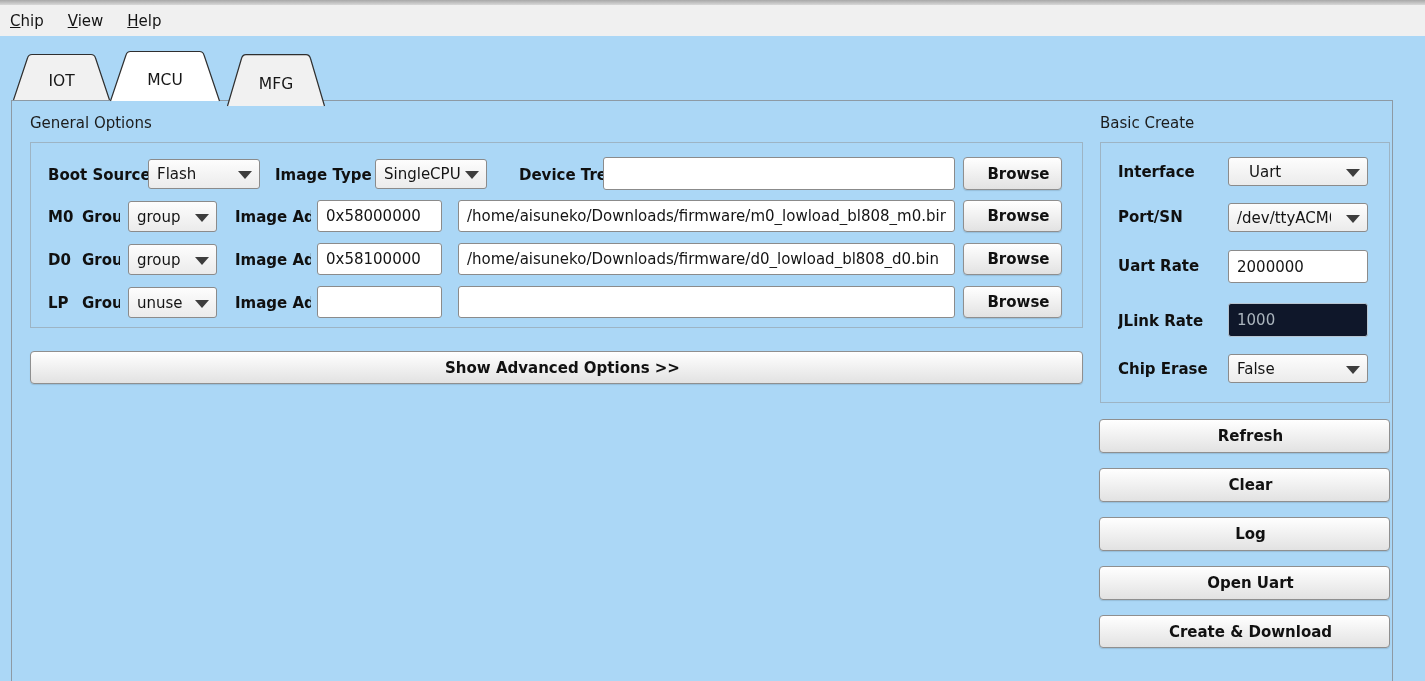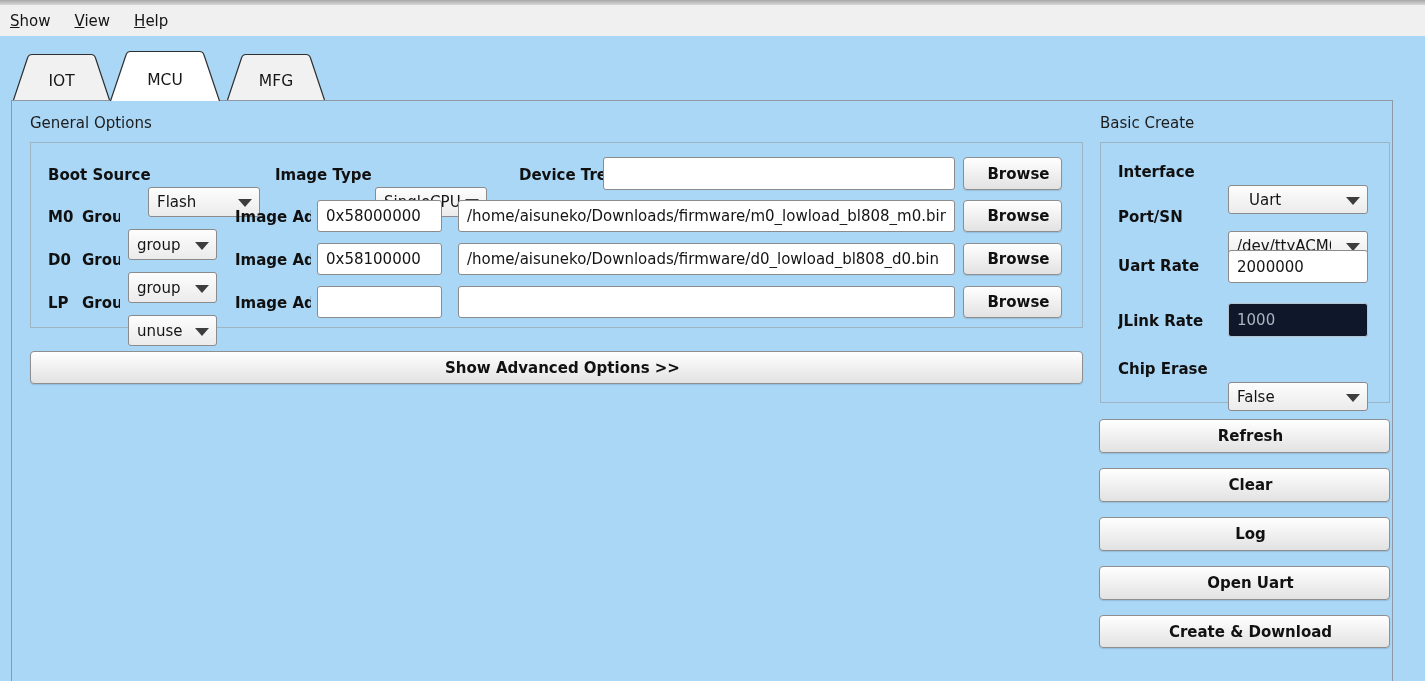--- a/index.html
+++ b/index.html
@@ -28,42 +28,42 @@
 
   
   .tab { position:absolute; }
   .tab svg { position:absolute; left:0; top:0; width:100%; height:100%; overflow:visible; }
   .tab-label {
     position:absolute; inset:0; display:flex; align-items:center; justify-content:center;
     padding-top:7px; font-size:15.5px; color:#161616;
   }
   .tab-iot { left:13px; top:54px; width:97px; height:46px; z-index:2; }
   .tab-mcu { left:110px; top:51px; width:110px; height:50px; z-index:4; }
-  .tab-mfg { left:227px; top:54px; width:98px; height:46px; z-index:2;text-decoration:underline; }
+  .tab-mfg { left:227px; top:54px; width:98px; height:52px; z-index:2;text-decoration:underline; }
 
   .frame {
     position:absolute; left:11px; top:100px; width:1382px; height:581px;
     border:1px solid #8d9aa5; border-bottom:none; z-index:1;
   }
 
   .group-title { position:absolute; font-size:15px; color:#1c1c1c; white-space:nowrap; }
   .group-box { position:absolute; border:1px solid #9db4c4; }
 
   .lbl {
     position:absolute; font-weight:bold; font-size:15px; color:#101010;
     white-space:nowrap; overflow:hidden; line-height:18px;
   }
   .clip-group { width:38px; }
   .clip-addr  { width:76px; }
 
   .select {
     position:absolute; background:linear-gradient(#fdfdfd, #ebebeb);
     border:1px solid #8b8b8b; border-radius:3px;
     display:flex; align-items:center; padding:0 22px 0 8px;
-    font-size:15px; color:#141414; cursor:default;margin-top:28px;
+    font-size:15px; color:#141414; cursor:default;
   }
   .select .value { white-space:nowrap; overflow:hidden; }
   .select .arrow {
     position:absolute; right:7px; top:50%; margin-top:-3px;
     width:0; height:0;
     border-left:7px solid transparent; border-right:7px solid transparent;
     border-top:8px solid #3d3d3d;
   }
   .clip-port .value { max-width:94px; }
   .clip-unused .value { max-width:45px; }
@@ -87,21 +87,21 @@
   }
 </style>
 </head>
 <body>
 
 <div class="app">
 
   <div class="top-sliver"></div>
 
   <div class="menubar">
-    <span class="menu-item">Show</span>
+    <span class="menu-item">Chip</span>
     <span class="menu-item">View</span>
     <span class="menu-item">Help</span>
   </div>
 
   <div class="tab tab-iot">
     <svg viewBox="0 0 97 46" preserveAspectRatio="none">
       <path d="M0.5,46 L14.5,4 Q15.5,0.5 19,0.5 L78,0.5 Q81.5,0.5 82.5,4 L96.5,46" fill="#f1f1f1" stroke="#2f2f2f" stroke-width="1.2" vector-effect="non-scaling-stroke"></path>
     </svg>
     <span class="tab-label">IOT</span>
   </div>

